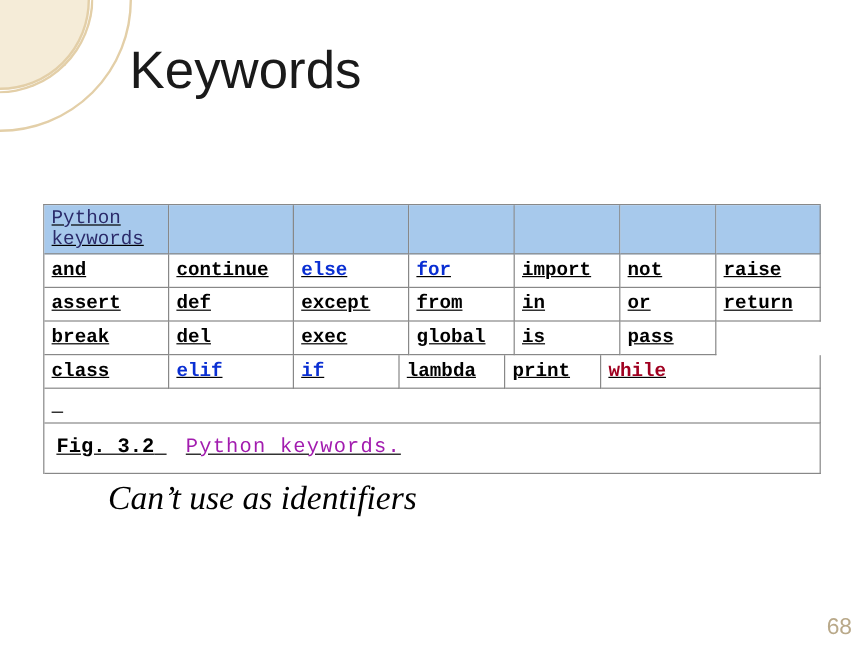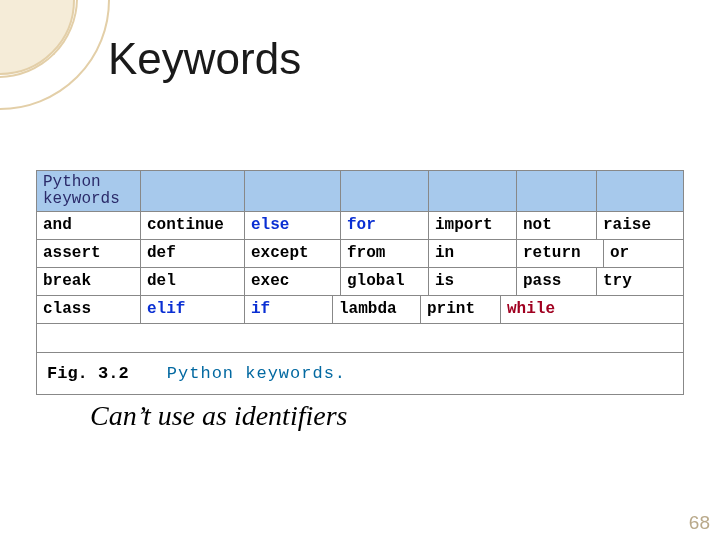--- a/index.html
+++ b/index.html
@@ -52,20 +52,21 @@
   .tablewrap {
     position: absolute;
     top: 170px;
     left: 36px;
     width: 648px;
     border-top: 1px solid #888;
     border-left: 1px solid #888;
     font-family: "Courier New", Courier, monospace;
     font-size: 16px;
     line-height: 1;
+    text-decoration: underline;
   }
   .row {
     display: flex;
     width: 100%;
   }
   .cell {
     border-right: 1px solid #888;
     border-bottom: 1px solid #888;
     padding: 5px 6px 6px 6px;
     white-space: nowrap;
@@ -102,21 +103,21 @@
     border-right:1px solid #888;
     border-bottom:1px solid #888;
   }
   .caption-row .ccap {
     flex:1 1 auto;
     padding:12px 10px 12px 10px;
     font-family:"Courier New", monospace;
     font-size:17px;
   }
   .caption-row .fig-label { font-weight:bold; color:#000; }
-  .caption-row .fig-text { color:#0369a1; letter-spacing:1px; margin-left:28px; }
+  .caption-row .fig-text { color:#a21caf; letter-spacing:1px; margin-left:16px; }
 
   
   .subtitle {
     position: absolute;
     top: 400px;
     left: 90px;
     font-family: "Times New Roman", Times, serif;
     font-size: 28px;
     color: #000;
     font-style: italic;
@@ -162,31 +163,30 @@
     <div class="cell c4"><span class="kw-black">import</span></div>
     <div class="cell c5"><span class="kw-black">not</span></div>
     <div class="cell c6"><span class="kw-black">raise</span></div>
   </div>
   <div class="row">
     <div class="cell c0"><span class="kw-black">assert</span></div>
     <div class="cell c1"><span class="kw-black">def</span></div>
     <div class="cell c2"><span class="kw-black">except</span></div>
     <div class="cell c3"><span class="kw-black">from</span></div>
     <div class="cell c4"><span class="kw-black">in</span></div>
+    <div class="cell c5"><span class="kw-black">or</span></div>
     <div class="cell c6"><span class="kw-black">return</span></div>
-    <div class="cell c5"><span class="kw-black">or</span></div>
   </div>
   <div class="row">
     <div class="cell c0"><span class="kw-black">break</span></div>
     <div class="cell c1"><span class="kw-black">del</span></div>
     <div class="cell c2"><span class="kw-black">exec</span></div>
     <div class="cell c3"><span class="kw-black">global</span></div>
     <div class="cell c4"><span class="kw-black">is</span></div>
     <div class="cell c5"><span class="kw-black">pass</span></div>
-    <div class="cell c6"><span class="kw-black">try</span></div>
   </div>
   <div class="row">
     <div class="cell c0"><span class="kw-black">class</span></div>
     <div class="cell c1"><span class="kw-blue">elif</span></div>
     <div class="cell c3"><span class="kw-blue">if</span></div>
     <div class="cell c4"><span class="kw-black">lambda</span></div>
     <div class="cell c5"><span class="kw-black">print</span></div>
     <div class="cell c6"><span class="kw-red">while</span></div>
   </div>
 

